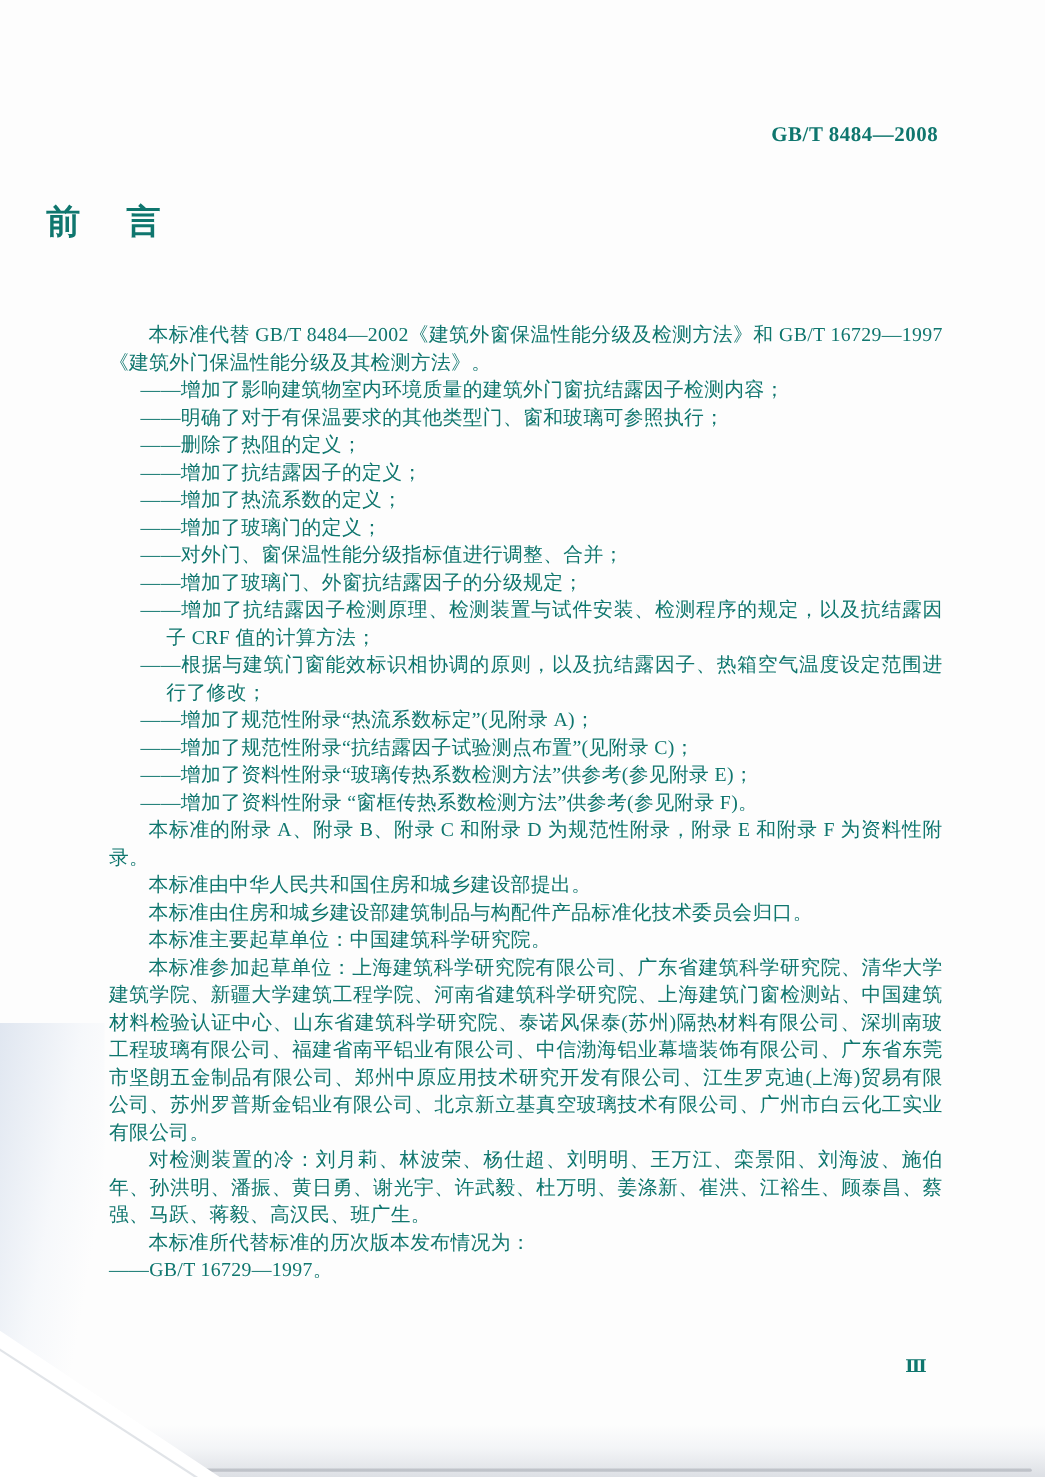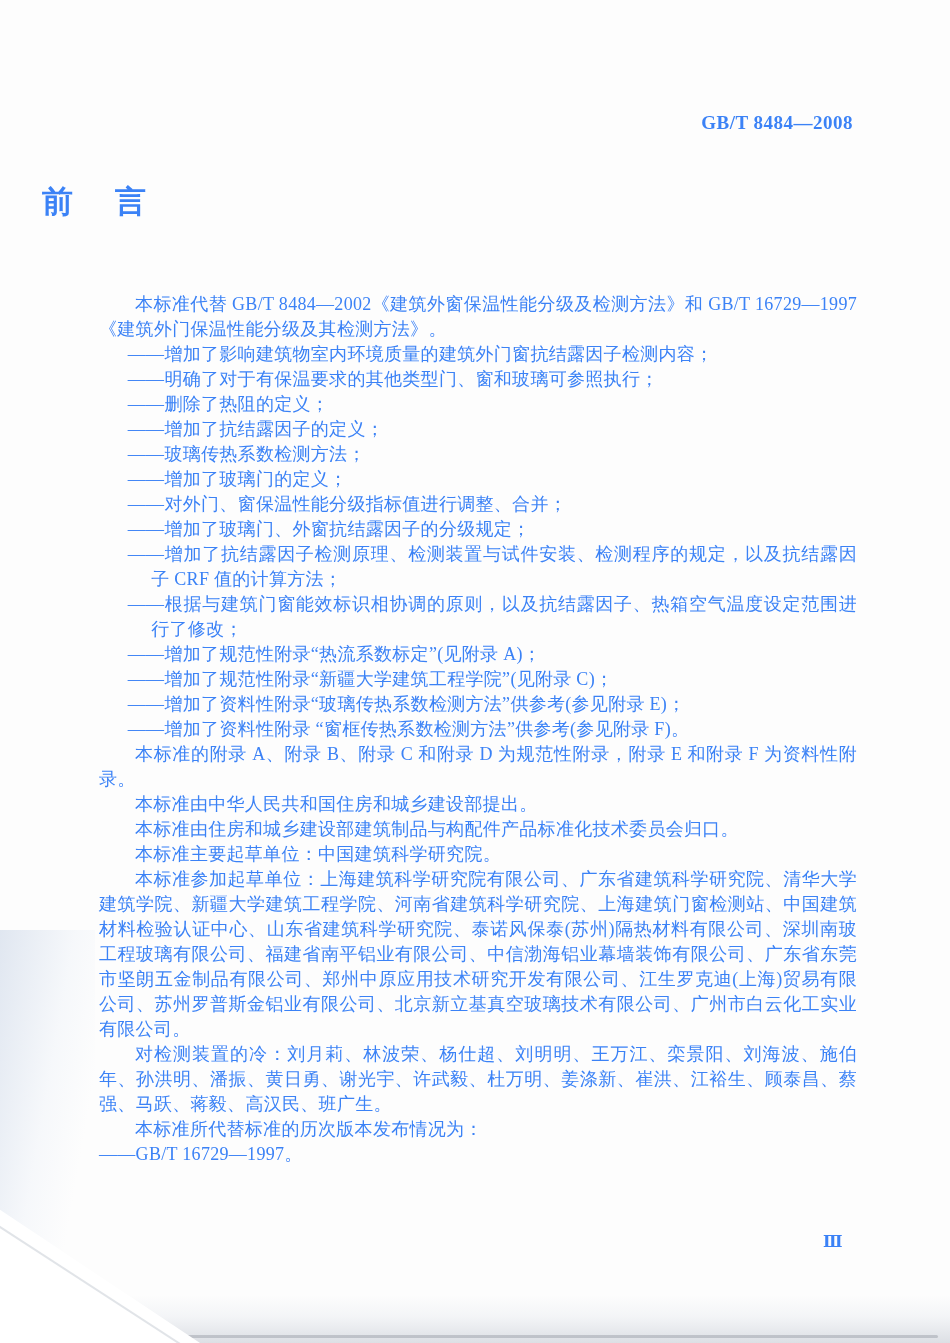--- a/index.html
+++ b/index.html
@@ -1,19 +1,19 @@
 <!DOCTYPE html>
 <html><head>
 <meta charset="utf-8">
 <style>
   html,body { margin:0; padding:0; background:#ffffff; }
   .page {
     position:relative; width:950px; height:1343px; margin:0 auto;
     background:#fdfdfd; overflow:hidden;
-    font-family:"Liberation Serif","DejaVu Serif",serif; color:#3b82f6;
+    font-family:"Liberation Serif","DejaVu Serif",serif; color:#0f766e;
   }
   .header-code {
     position:absolute; top:112px; right:97px;
     font-size:19px; font-weight:700; letter-spacing:0.5px;
   }
   .title {
     position:absolute; top:181px; left:0; width:100%; margin:0;
     font-size:31px; font-weight:700;
     letter-spacing:42px; padding-left:42px; box-sizing:border-box;
   }
@@ -65,28 +65,28 @@
   <div class="header-code">GB/T 8484—2008</div>
 
   <h1 class="title">前言</h1>
 
   <div class="body-text">
     <p class="pi">本标准代替 GB/T 8484—2002《建筑外窗保温性能分级及检测方法》和 GB/T 16729—1997《建筑外门保温性能分级及其检测方法》。</p>
     <p class="pd">——增加了影响建筑物室内环境质量的建筑外门窗抗结露因子检测内容；</p>
     <p class="pd">——明确了对于有保温要求的其他类型门、窗和玻璃可参照执行；</p>
     <p class="pd">——删除了热阻的定义；</p>
     <p class="pd">——增加了抗结露因子的定义；</p>
-    <p class="pd">——玻璃传热系数检测方法；</p>
+    <p class="pd">——增加了热流系数的定义；</p>
     <p class="pd">——增加了玻璃门的定义；</p>
     <p class="pd">——对外门、窗保温性能分级指标值进行调整、合并；</p>
     <p class="pd">——增加了玻璃门、外窗抗结露因子的分级规定；</p>
     <p class="pd">——增加了抗结露因子检测原理、检测装置与试件安装、检测程序的规定，以及抗结露因子 CRF 值的计算方法；</p>
     <p class="pd">——根据与建筑门窗能效标识相协调的原则，以及抗结露因子、热箱空气温度设定范围进行了修改；</p>
     <p class="pd">——增加了规范性附录“热流系数标定”(见附录 A)；</p>
-    <p class="pd">——增加了规范性附录“新疆大学建筑工程学院”(见附录 C)；</p>
+    <p class="pd">——增加了规范性附录“抗结露因子试验测点布置”(见附录 C)；</p>
     <p class="pd">——增加了资料性附录“玻璃传热系数检测方法”供参考(参见附录 E)；</p>
     <p class="pd">——增加了资料性附录 “窗框传热系数检测方法”供参考(参见附录 F)。</p>
     <p class="pi">本标准的附录 A、附录 B、附录 C 和附录 D 为规范性附录，附录 E 和附录 F 为资料性附录。</p>
     <p class="pi">本标准由中华人民共和国住房和城乡建设部提出。</p>
     <p class="pi">本标准由住房和城乡建设部建筑制品与构配件产品标准化技术委员会归口。</p>
     <p class="pi">本标准主要起草单位：中国建筑科学研究院。</p>
     <p class="pi">本标准参加起草单位：上海建筑科学研究院有限公司、广东省建筑科学研究院、清华大学建筑学院、新疆大学建筑工程学院、河南省建筑科学研究院、上海建筑门窗检测站、中国建筑材料检验认证中心、山东省建筑科学研究院、泰诺风保泰(苏州)隔热材料有限公司、深圳南玻工程玻璃有限公司、福建省南平铝业有限公司、中信渤海铝业幕墙装饰有限公司、广东省东莞市坚朗五金制品有限公司、郑州中原应用技术研究开发有限公司、江生罗克迪(上海)贸易有限公司、苏州罗普斯金铝业有限公司、北京新立基真空玻璃技术有限公司、广州市白云化工实业有限公司。</p>
     <p class="pi">对检测装置的冷：刘月莉、林波荣、杨仕超、刘明明、王万江、栾景阳、刘海波、施伯年、孙洪明、潘振、黄日勇、谢光宇、许武毅、杜万明、姜涤新、崔洪、江裕生、顾泰昌、蔡强、马跃、蒋毅、高汉民、班广生。</p>
     <p class="pi">本标准所代替标准的历次版本发布情况为：</p>
     <p class="pv">——GB/T 16729—1997。</p>

